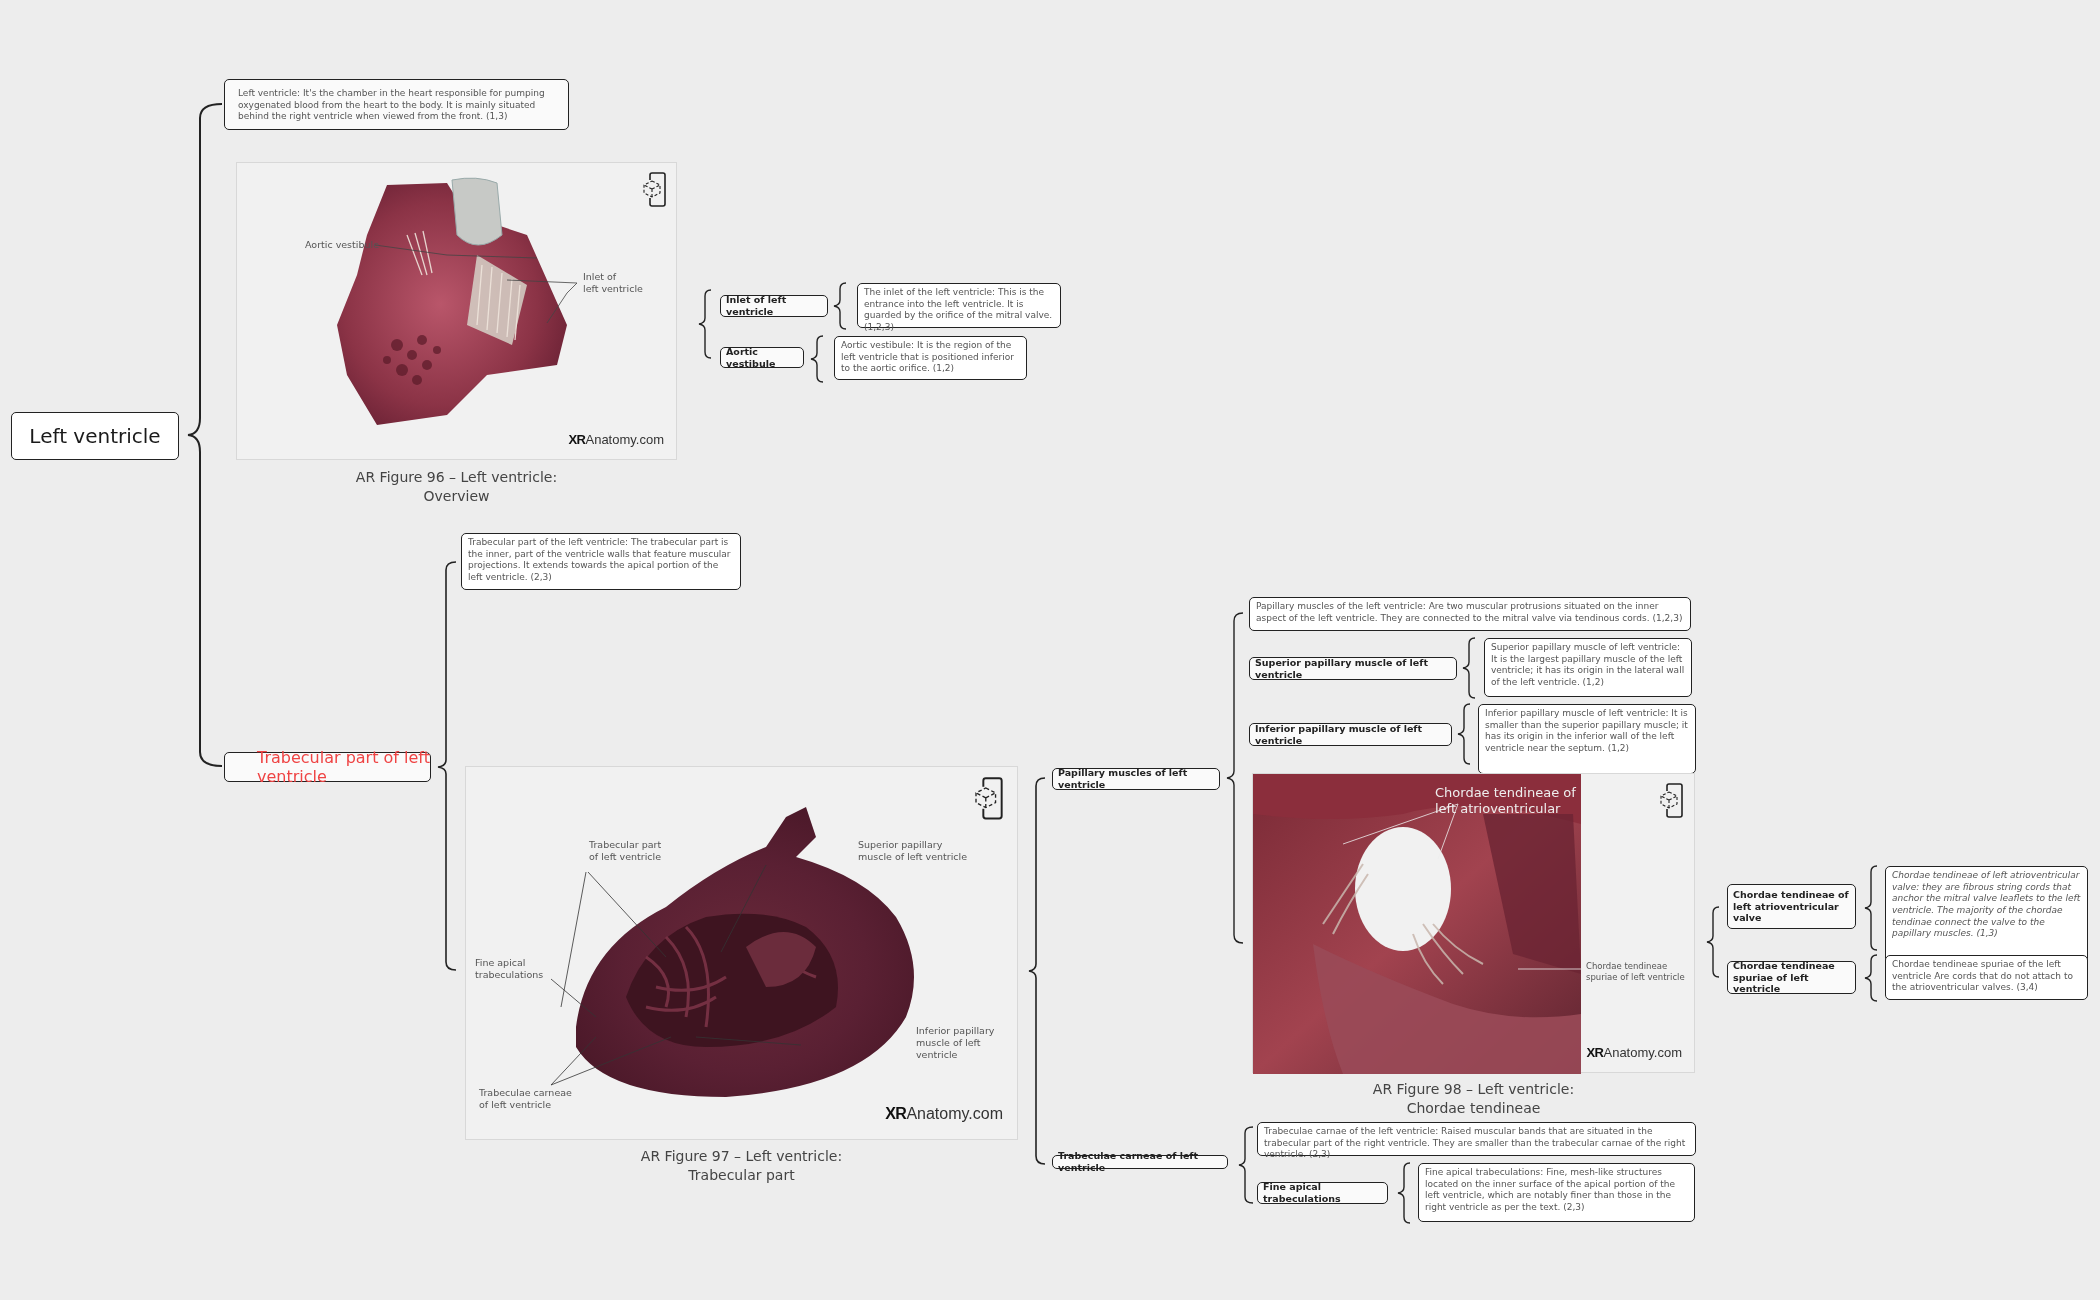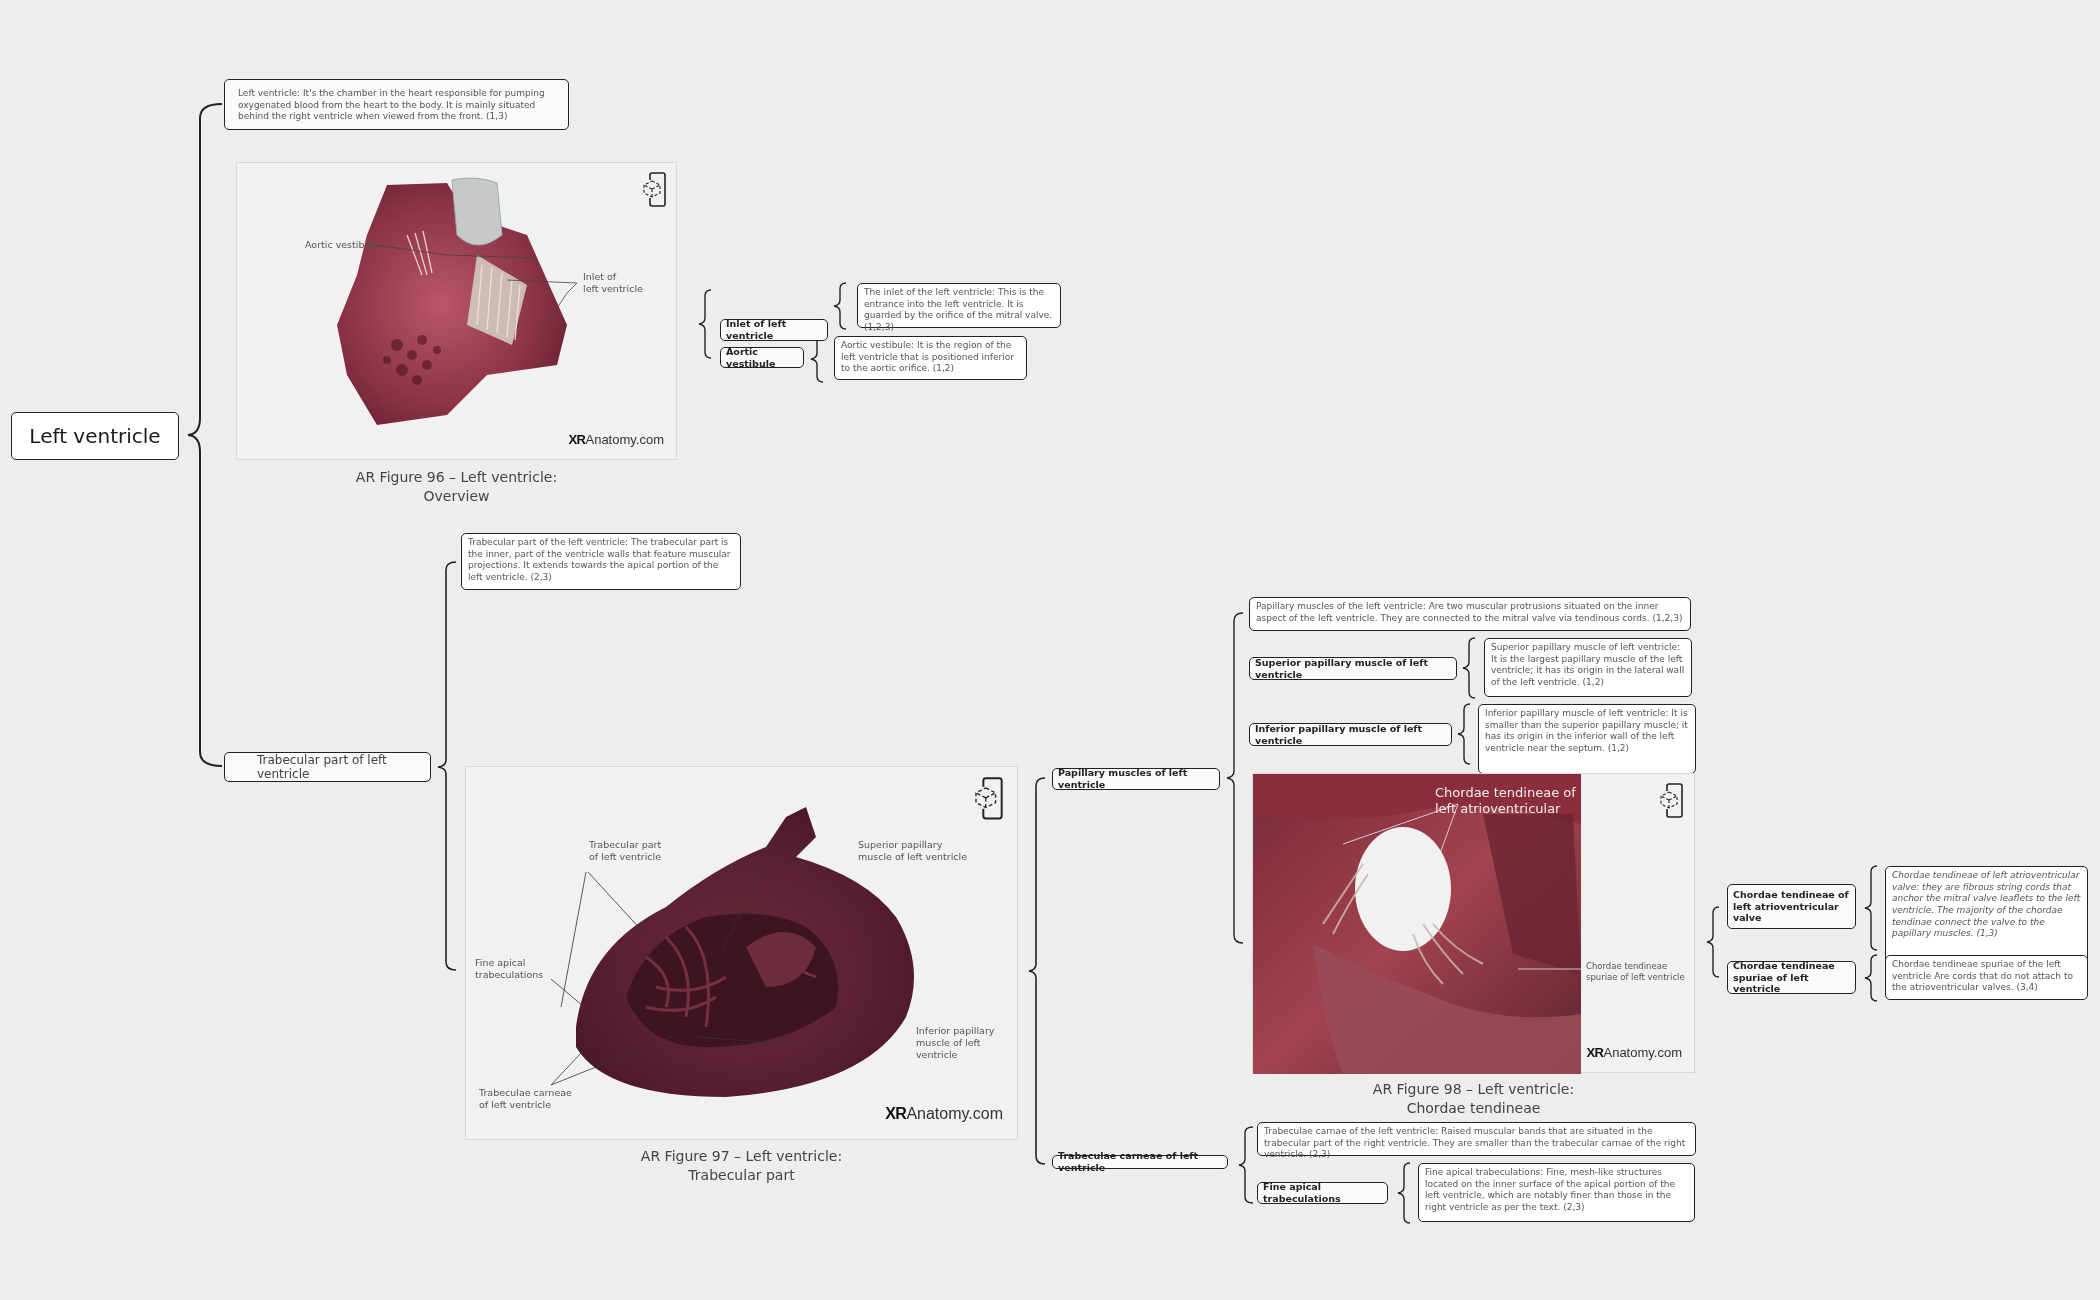--- a/index.html
+++ b/index.html
@@ -9,21 +9,21 @@
     font-family:"DejaVu Sans","Liberation Sans",sans-serif;
     color:#2b2b2b;
   }
   .abs { position:absolute; box-sizing:border-box; }
   .node {
     position:absolute; box-sizing:border-box;
     background:#fafafa; border:1.6px solid #222; border-radius:5px;
     display:flex; align-items:center;
   }
   .root { font-size:20px; justify-content:center; background:#fff; color:#1a1a1a; }
-  .topic { font-size:12px; justify-content:center; color:#404040;padding-left:32px; }
+  .topic { font-size:16px; justify-content:center; color:#ef4444;padding-left:32px; }
   .label { font-size:9.5px; font-weight:bold; color:#222; padding:0 5px; line-height:1.25; }
   .desc {
     font-size:9px; line-height:1.3; color:#555; padding:3px 6px;
     align-items:flex-start; background:#fff;
   }
   .desc.light { background:#fafafa; }
   .figure {
     position:absolute; box-sizing:border-box;
     background:#f1f1f1; border:1px solid #d8d8d8;
   }
@@ -146,21 +146,21 @@
   </svg>
   <div class="wm" style="right:12px;bottom:12px;">
     <b>XR</b><span>Anatomy.com</span>
   </div>
 </div>
 <div class="caption" style="left:236px;top:468px;width:441px;">
   <div>AR Figure 96 – Left ventricle:</div>
   <div>Overview</div>
 </div>
 
-<div class="node label" style="left:720px;top:295px;width:108px;height:22px;margin-top:24px;">
+<div class="node label" style="left:720px;top:295px;width:108px;height:22px;">
   <span>Inlet of left ventricle</span>
 </div>
 <div class="node label" style="left:720px;top:347px;width:84px;height:21px;">
   <span>Aortic vestibule</span>
 </div>
 <div class="node desc" style="left:857px;top:283px;width:204px;height:45px;">
   <span>The inlet of the left ventricle: This is the entrance into the left ventricle. It is guarded by the orifice of the mitral valve. (1,2,3)</span>
 </div>
 <div class="node desc" style="left:834px;top:336px;width:193px;height:44px;">
   <span>Aortic vestibule: It is the region of the left ventricle that is positioned inferior to the aortic orifice. (1,2)</span>

